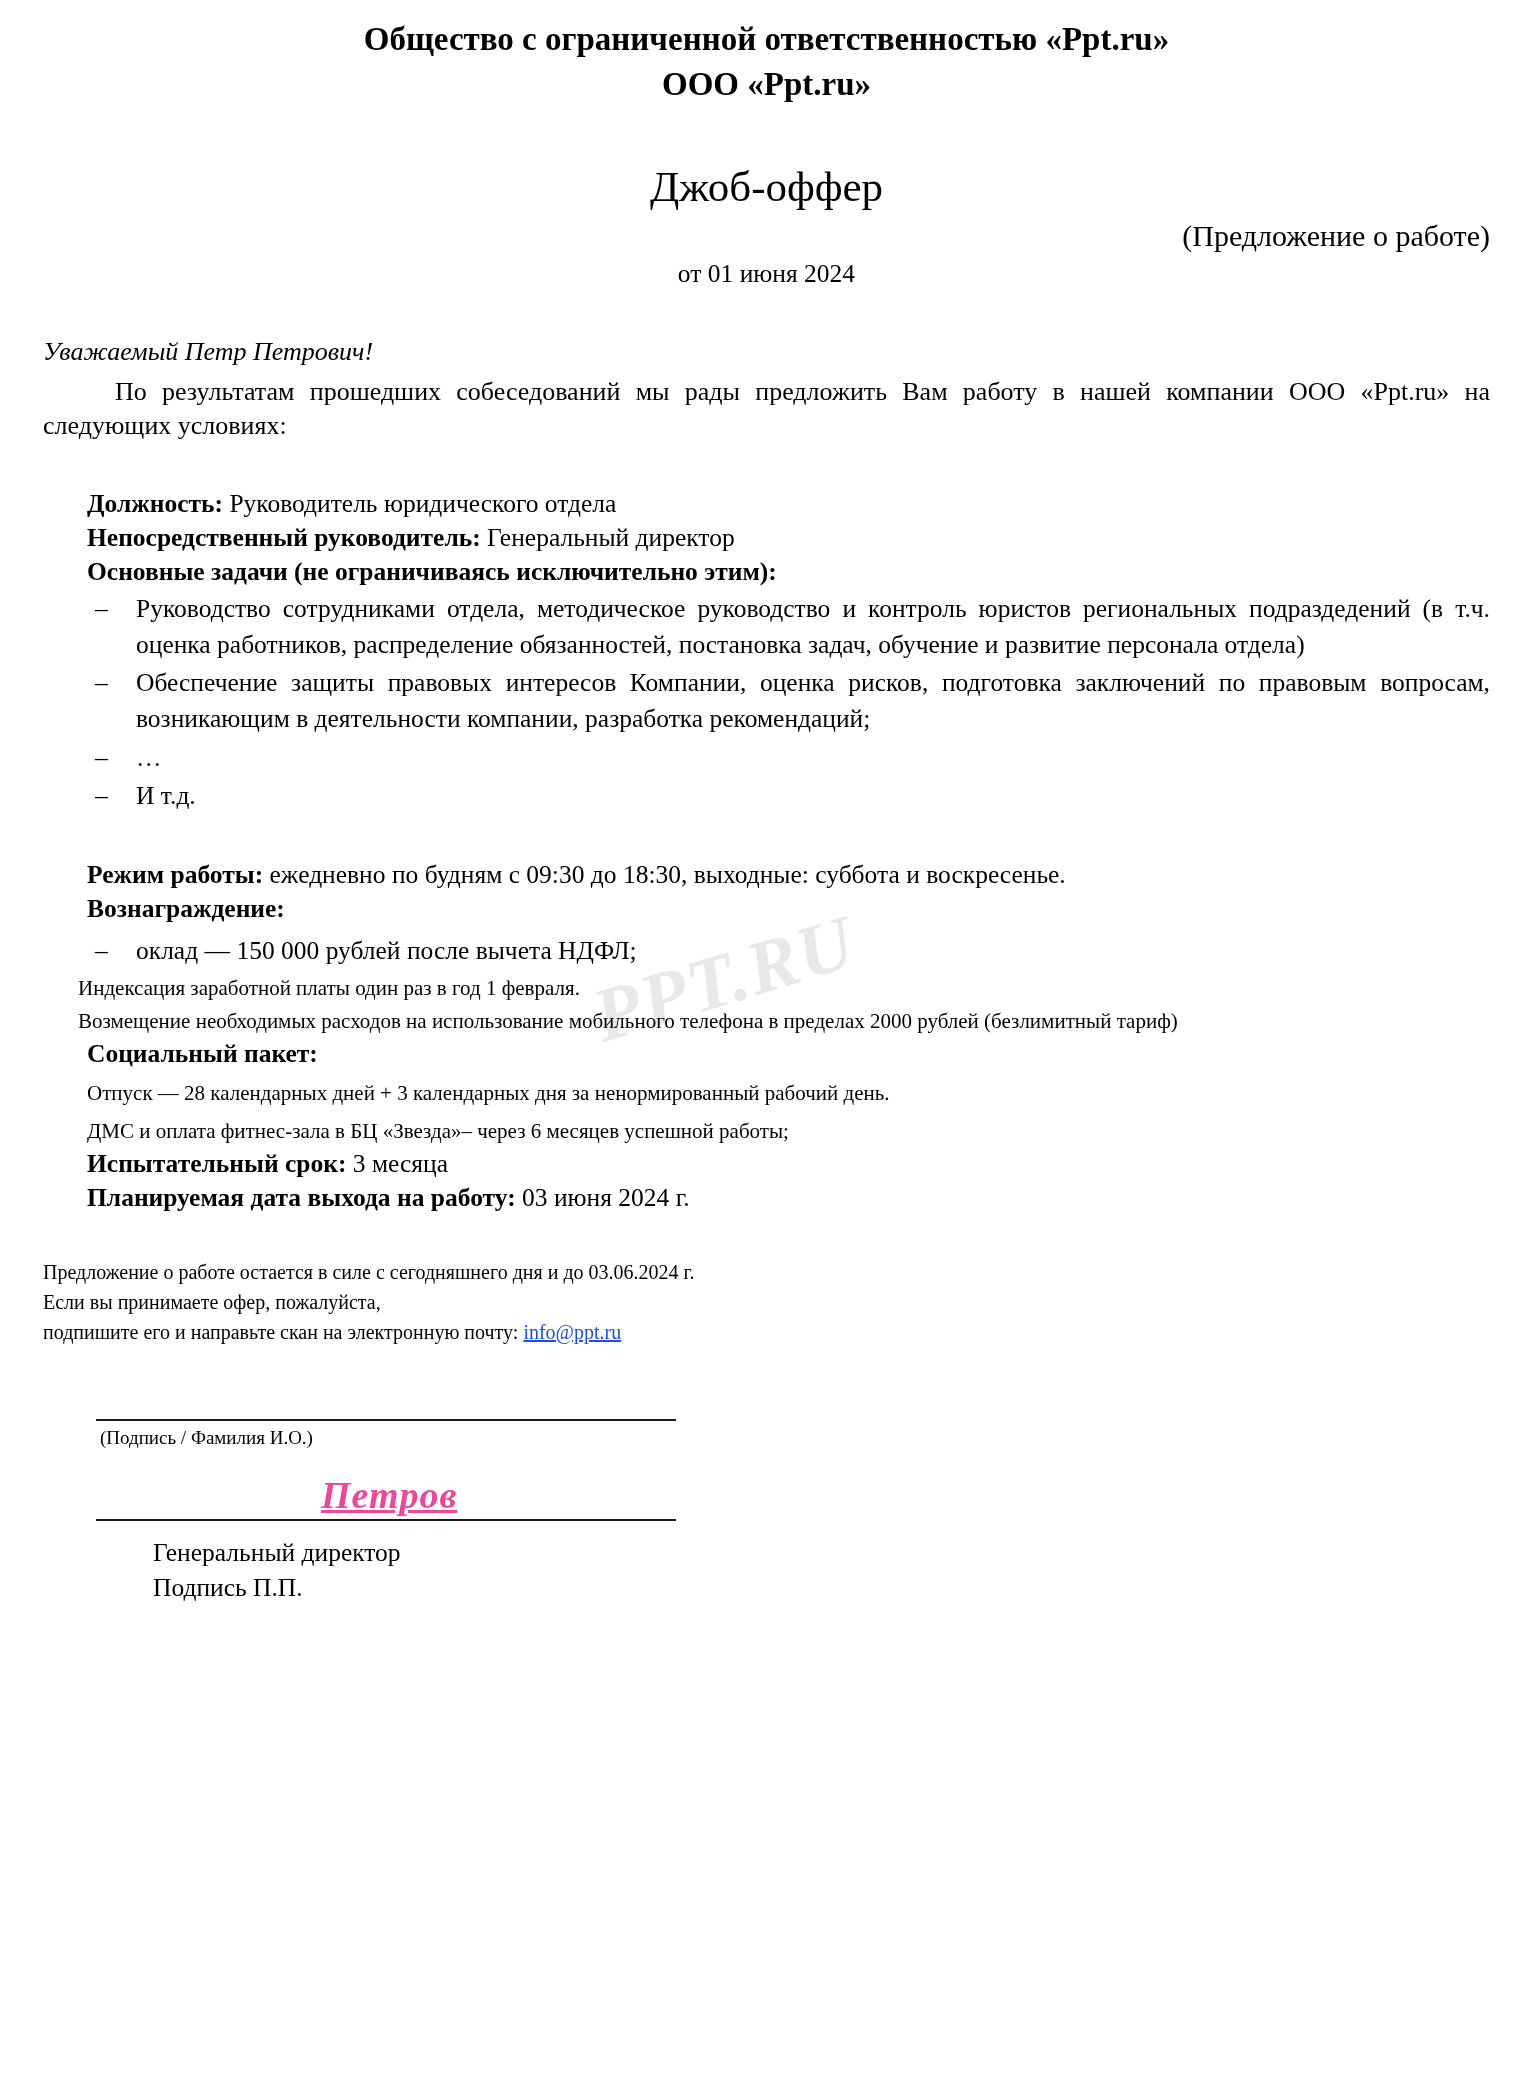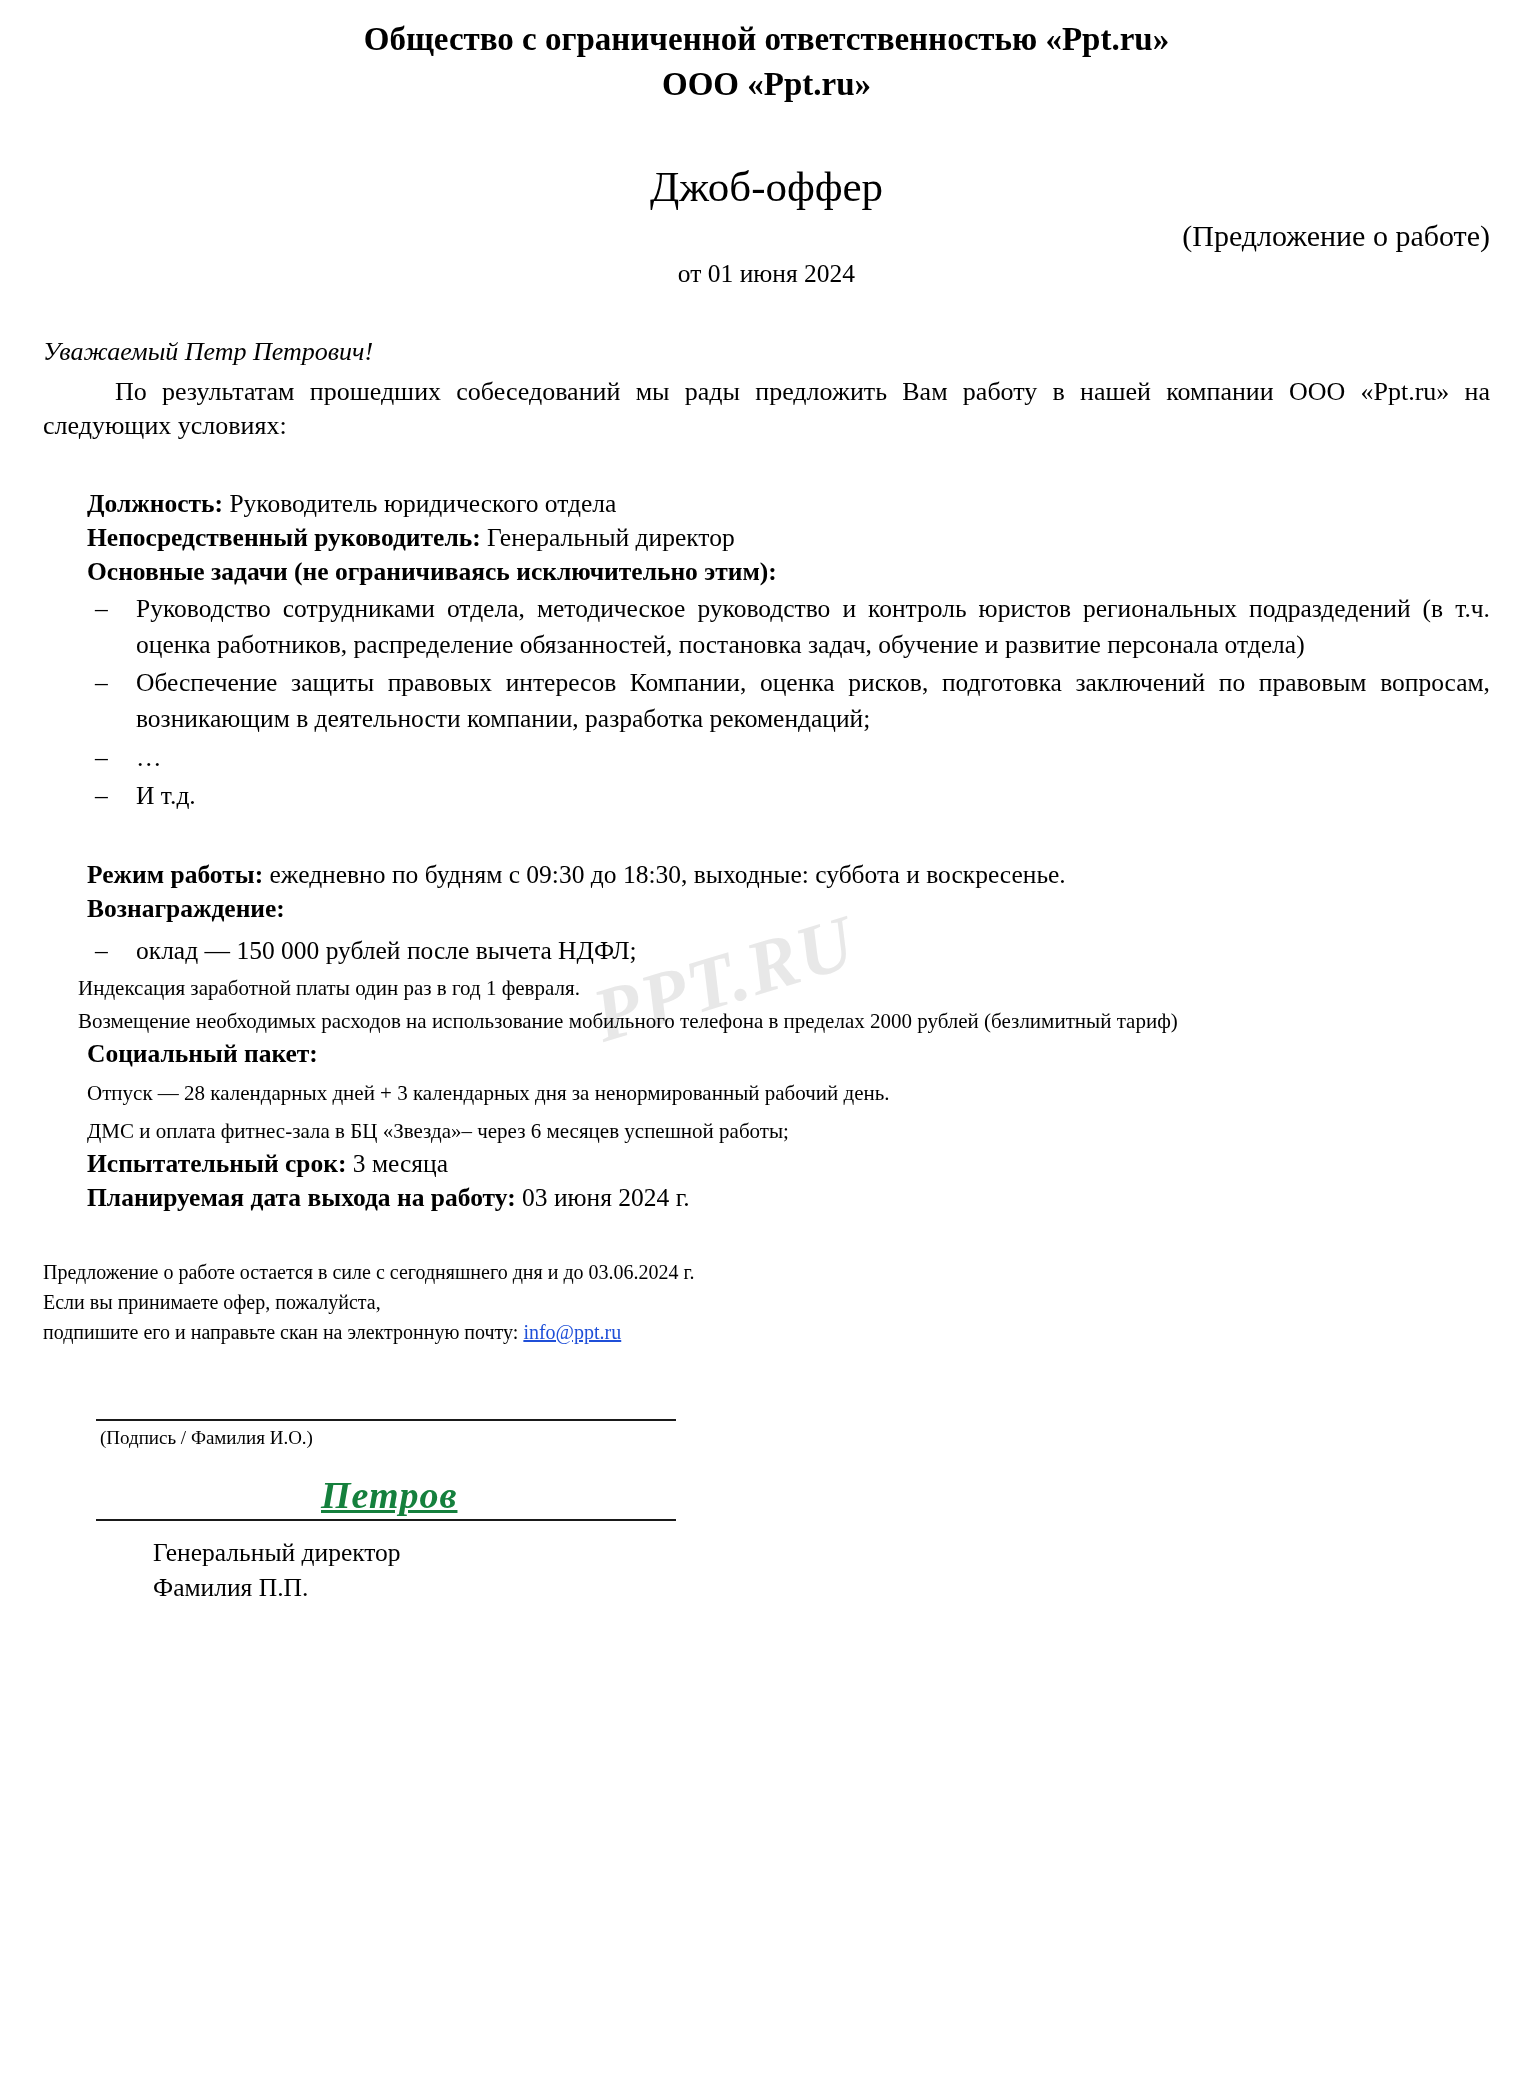--- a/index.html
+++ b/index.html
@@ -160,21 +160,21 @@
     border-bottom: 2px solid #1a1a1a;
   }
   .signature-name {
     position: absolute;
     left: 278px;
     top: -46px;
     font-family: "Liberation Serif", "DejaVu Serif", serif;
     font-style: italic;
     font-weight: bold;
     font-size: 38px;
-    color: #15803d;
+    color: #ec4899;
     text-decoration: underline;
     letter-spacing: 1px;
   }
   .sig-role {
     font-size: 25.5px;
     padding-left: 57px;
     margin-top: 14px;
     line-height: 1.38;
   }
   .sig-person {
@@ -244,17 +244,17 @@
       <div class="sig-rule-wrap">
         <div class="sig-rule"></div>
       </div>
       <div class="sig-caption">(Подпись / Фамилия И.О.)</div>
     </div>
 
     <div class="sig-block2">
       <div class="signature-name">Петров</div>
       <div class="sig-rule2"></div>
       <div class="sig-role">Генеральный директор</div>
-      <div class="sig-person">Фамилия П.П.</div>
+      <div class="sig-person">Подпись П.П.</div>
     </div>
 
   </div>
 </div>
 
 </body></html>

